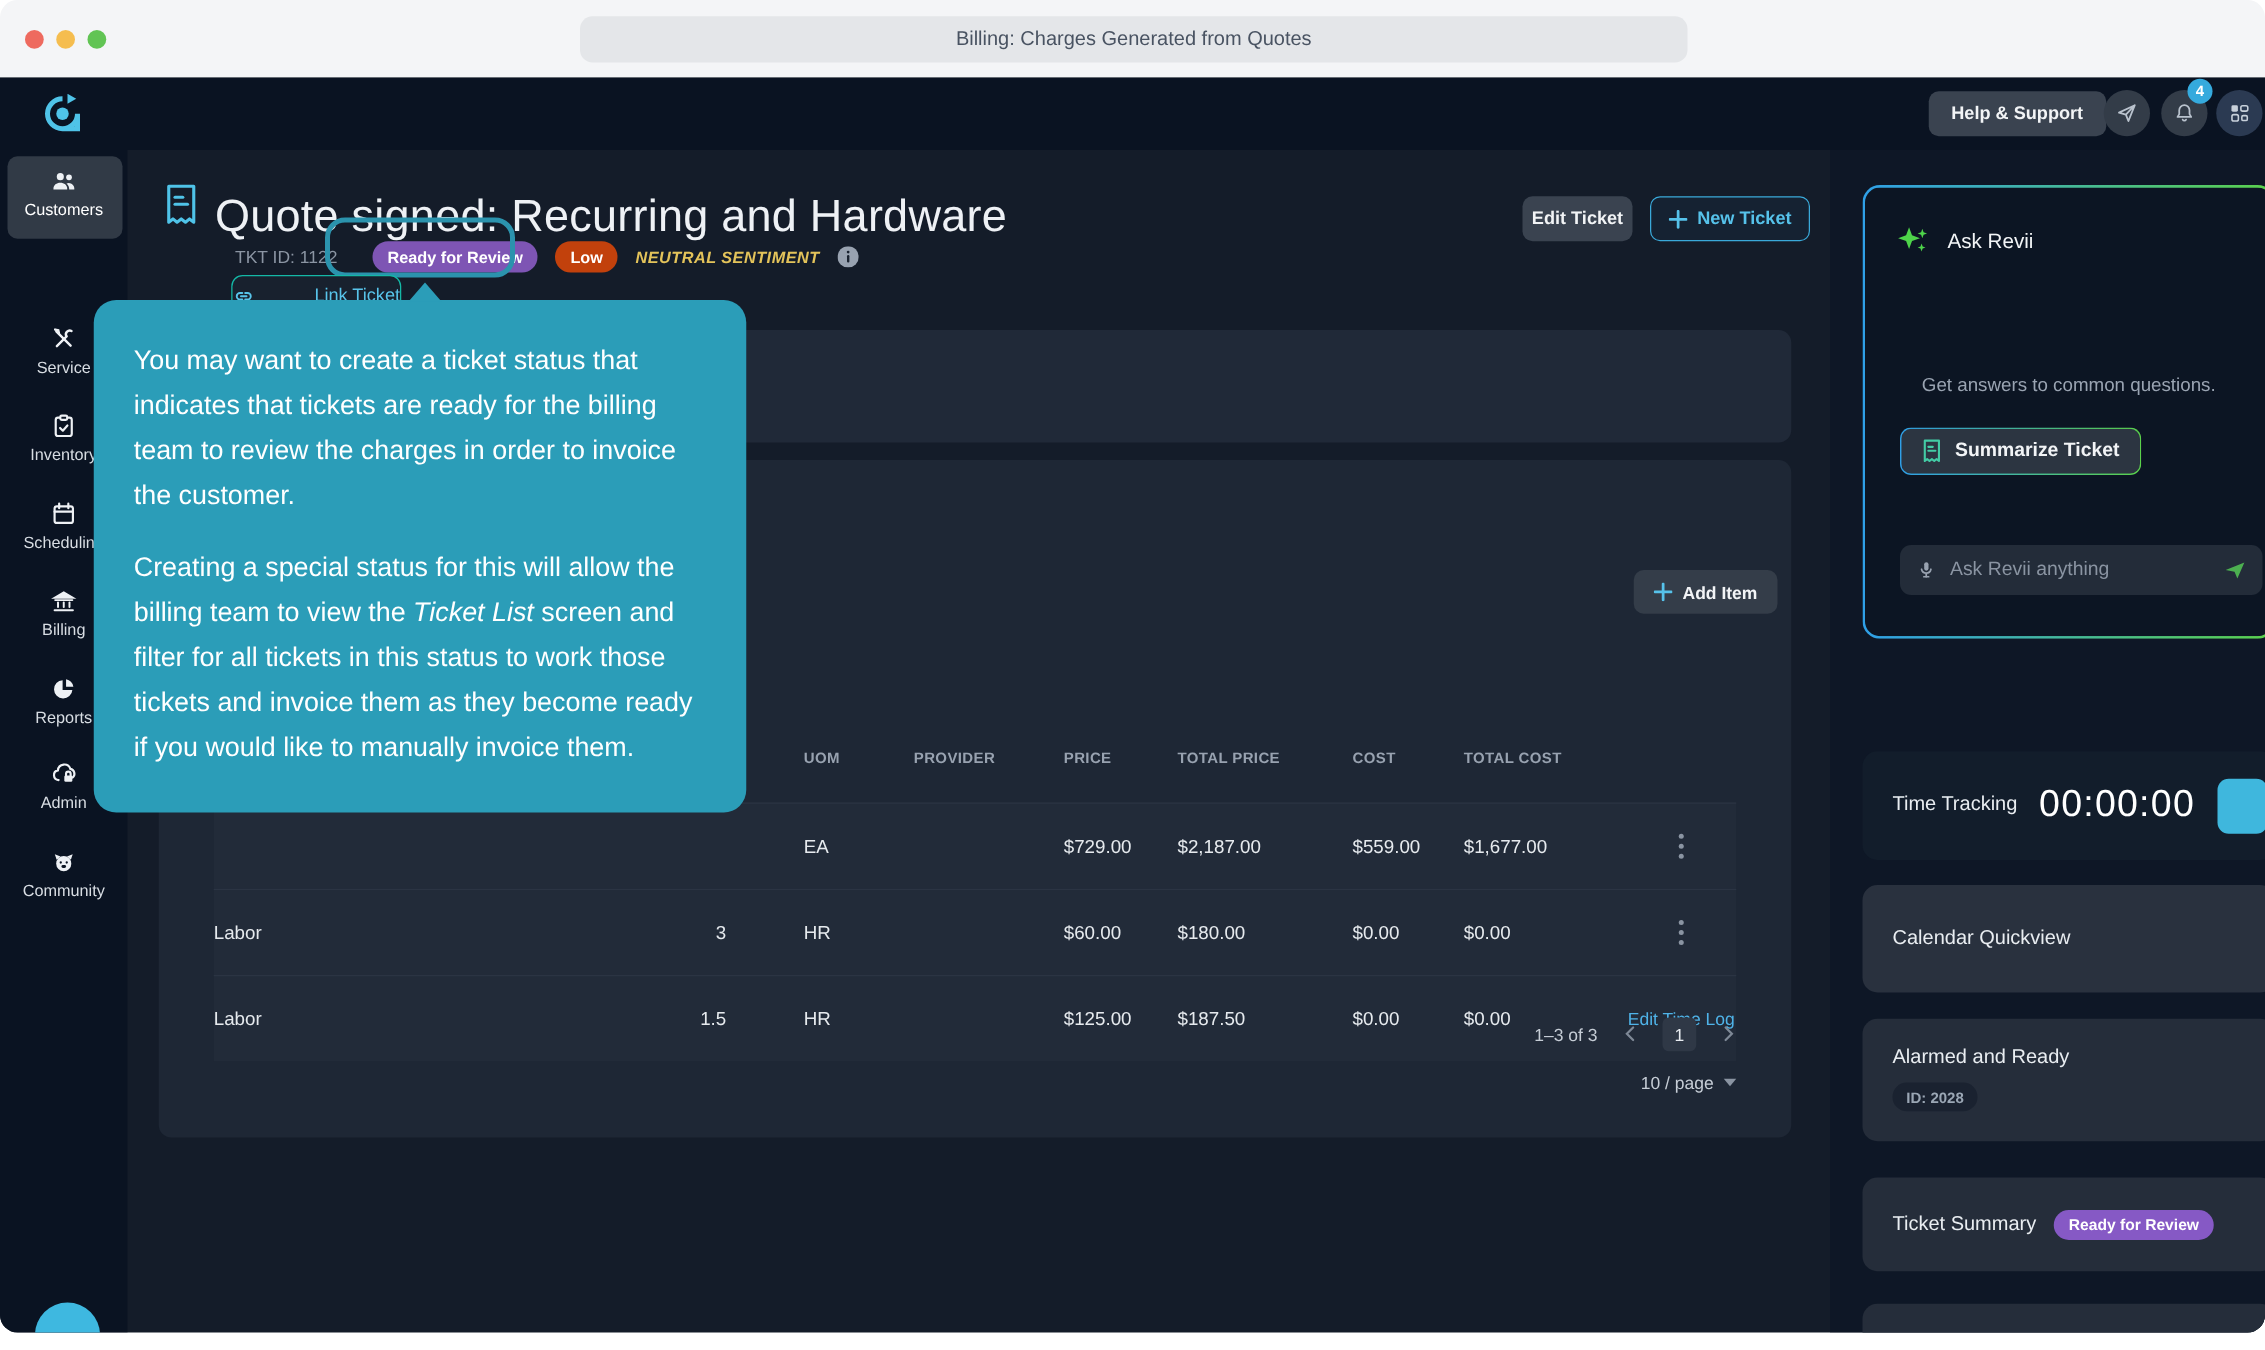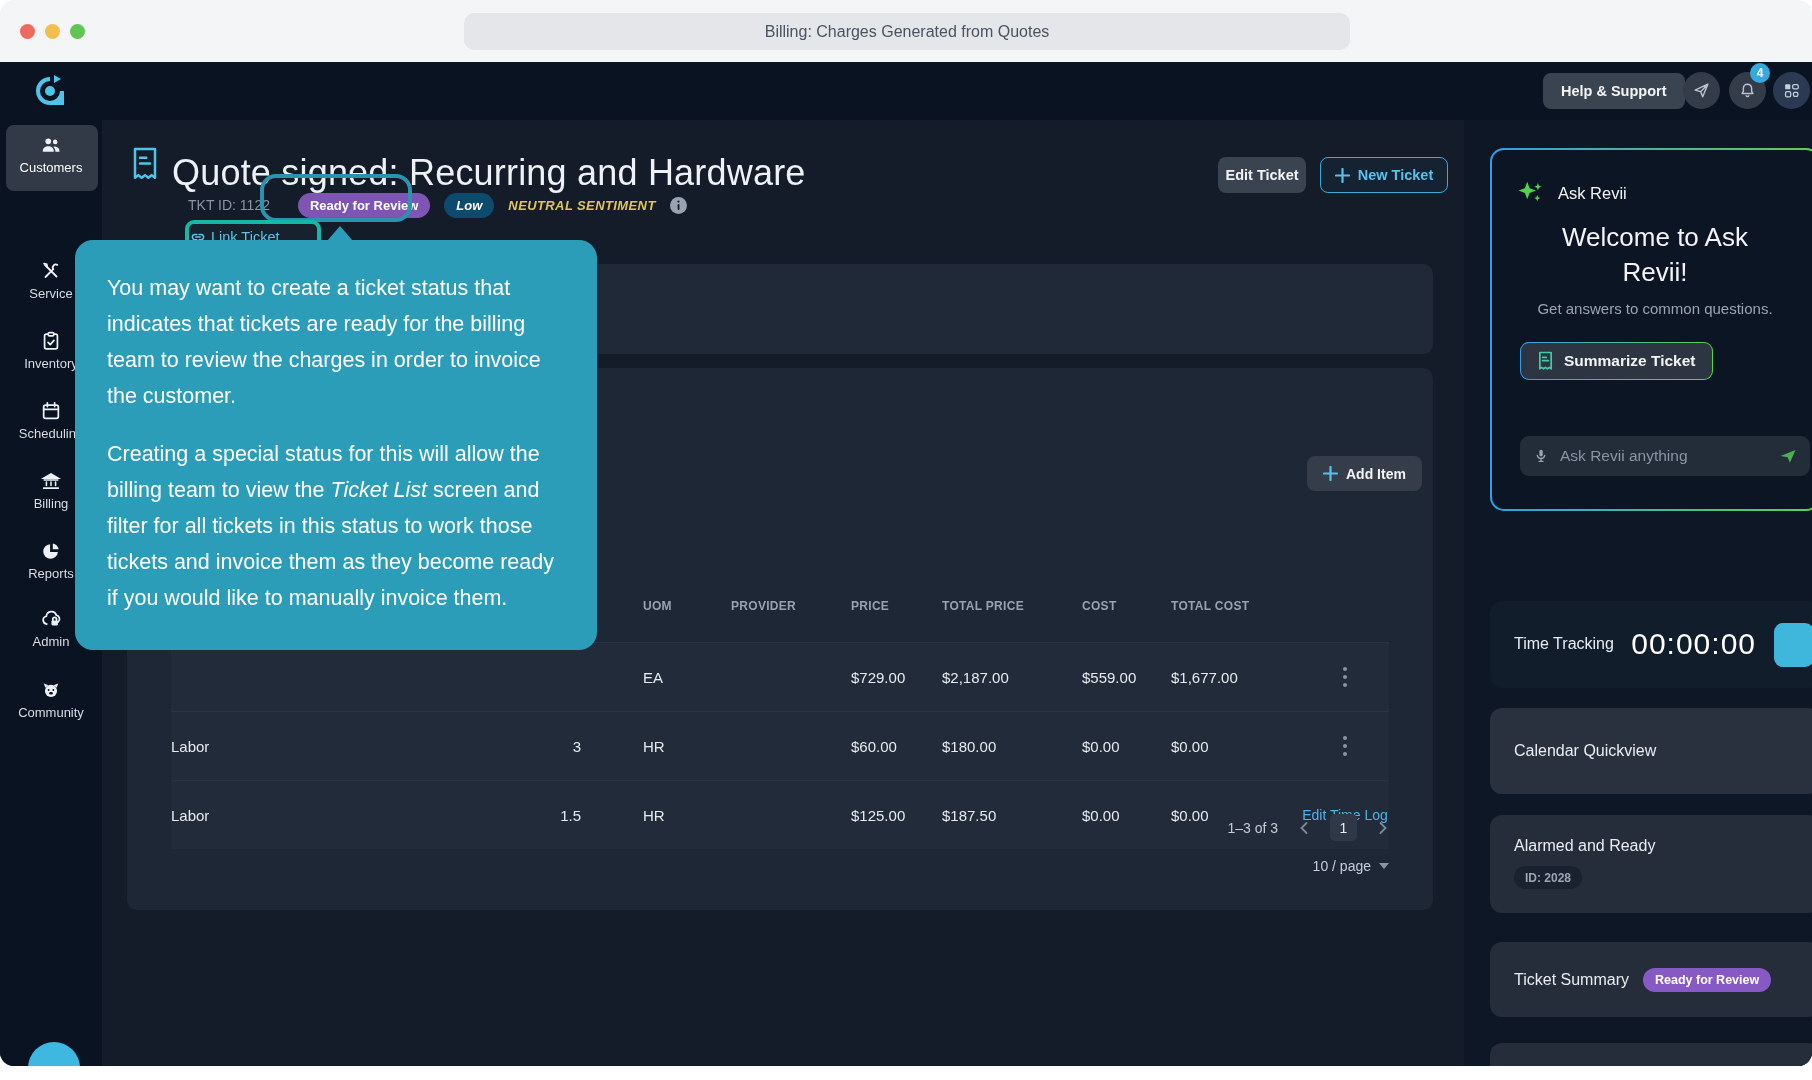--- a/index.html
+++ b/index.html
@@ -35,25 +35,25 @@
   .side-item { left:0; width:102px; height:58px; display:flex; flex-direction:column; align-items:center; gap:4px; }
   .side-item svg { width:22px; height:22px; }
   .side-label { font-size:13px; color:#d8dde3; white-space:nowrap; }
 
   
   .ticket-title { left:172px; top:90px; color:#eef1f5; font-size:36px; font-weight:500; letter-spacing:.2px; }
   .tkt-row { left:188px; top:130px; display:flex; align-items:center; gap:14px; height:26px; }
   .tkt-id { color:#8b95a3; font-size:14px; }
   .badge { height:25px; border-radius:13px; display:flex; align-items:center; padding:0 12px; font-size:13px; font-weight:bold; color:#fff; }
   .badge-status { background:#7e55b4; }
-  .badge-low { background:#0c4a6e;font-style:italic; }
+  .badge-low { background:#c2410c; }
   .sentiment { color:#e3c35a; font-size:13px; font-weight:bold; letter-spacing:.4px;font-style:italic; }
   .ring { left:260px; top:112px; width:152px; height:48px; border:4px solid #2b93ad; border-radius:16px; background:transparent; }
-  .link-btn { left:185px; top:158px; width:136px; height:34px; background:#18212e; border:4px solid #14b8a6; border-radius:9px;
-              display:flex; align-items:center; justify-content:flex-start; gap:4px; color:#58c4ea; font-size:14.5px; }
+  .link-btn { left:185px; top:158px; width:136px; height:34px; background:#18212e; border:1px solid #14b8a6; border-radius:9px;
+              display:flex; align-items:center; justify-content:space-between; gap:4px; color:#58c4ea; font-size:14.5px; }
   .hdr-btn { top:95px; height:36px; border-radius:8px; display:flex; align-items:center; justify-content:center; gap:8px; font-size:14.5px; font-weight:bold; }
   .edit-btn { left:1218px; width:88px; background:#3a4350; color:#f2f4f6; }
   .new-btn { left:1320px; width:128px; background:rgba(40,120,170,.08); border:1.5px solid #3aa9d9; color:#56c2ea; }
 
   
   .card1 { left:127px; top:202px; width:1306px; height:90px; background:#202938; border-radius:10px; }
   .table-card { left:127px; top:306px; width:1306px; height:542px; background:#1e2735; border-radius:10px; }
   .additem-btn { left:1180px; top:88px; height:35px; padding:0 16px; background:#343d49; border-radius:8px;
                  display:flex; align-items:center; gap:8px; color:#f2f4f6; font-size:14px; font-weight:bold; }
   .tgrid { display:grid; grid-template-columns:340px 70px 150px 120px 91px 140px 89px 130px 88px; align-items:center; }
@@ -379,21 +379,20 @@
 
       <div class="abs revii-card" style="position:absolute; left:26px; top:28px;">
         <div class="abs revii-head">
           <svg width="30" height="30" viewBox="0 0 24 24" fill="#4ed44a">
             <path d="M9 3 L10.9 8.1 L16 10 L10.9 11.9 L9 17 L7.1 11.9 L2 10 L7.1 8.1 Z"></path>
             <path d="M17.5 4 L18.3 6.2 L20.5 7 L18.3 7.8 L17.5 10 L16.7 7.8 L14.5 7 L16.7 6.2 Z"></path>
             <path d="M17 13.5 L17.7 15.3 L19.5 16 L17.7 16.7 L17 18.5 L16.3 16.7 L14.5 16 L16.3 15.3 Z"></path>
           </svg>
           <span>Ask Revii</span>
         </div>
-        <div class="abs welcome">Welcome to Ask Revii!</div>
         <div class="abs revii-sub">Get answers to common questions.</div>
         <div class="abs summ-btn">
           <svg width="17" height="20" viewBox="0 0 24 28">
             <path d="M4 2 h16 v23 l-2.7-2.1 -2.6 2.1 -2.7-2.1 -2.7 2.1 -2.6-2.1 L4 25 Z" fill="none" stroke="#43cba5" stroke-width="2.4" stroke-linejoin="round"></path>
             <line x1="8" y1="9" x2="13" y2="9" stroke="#43cba5" stroke-width="2.4" stroke-linecap="round"></line>
             <line x1="8" y1="13.5" x2="16" y2="13.5" stroke="#43cba5" stroke-width="2.4" stroke-linecap="round"></line>
           </svg>
           <span>Summarize Ticket</span>
         </div>
         <div class="abs ask-input">

